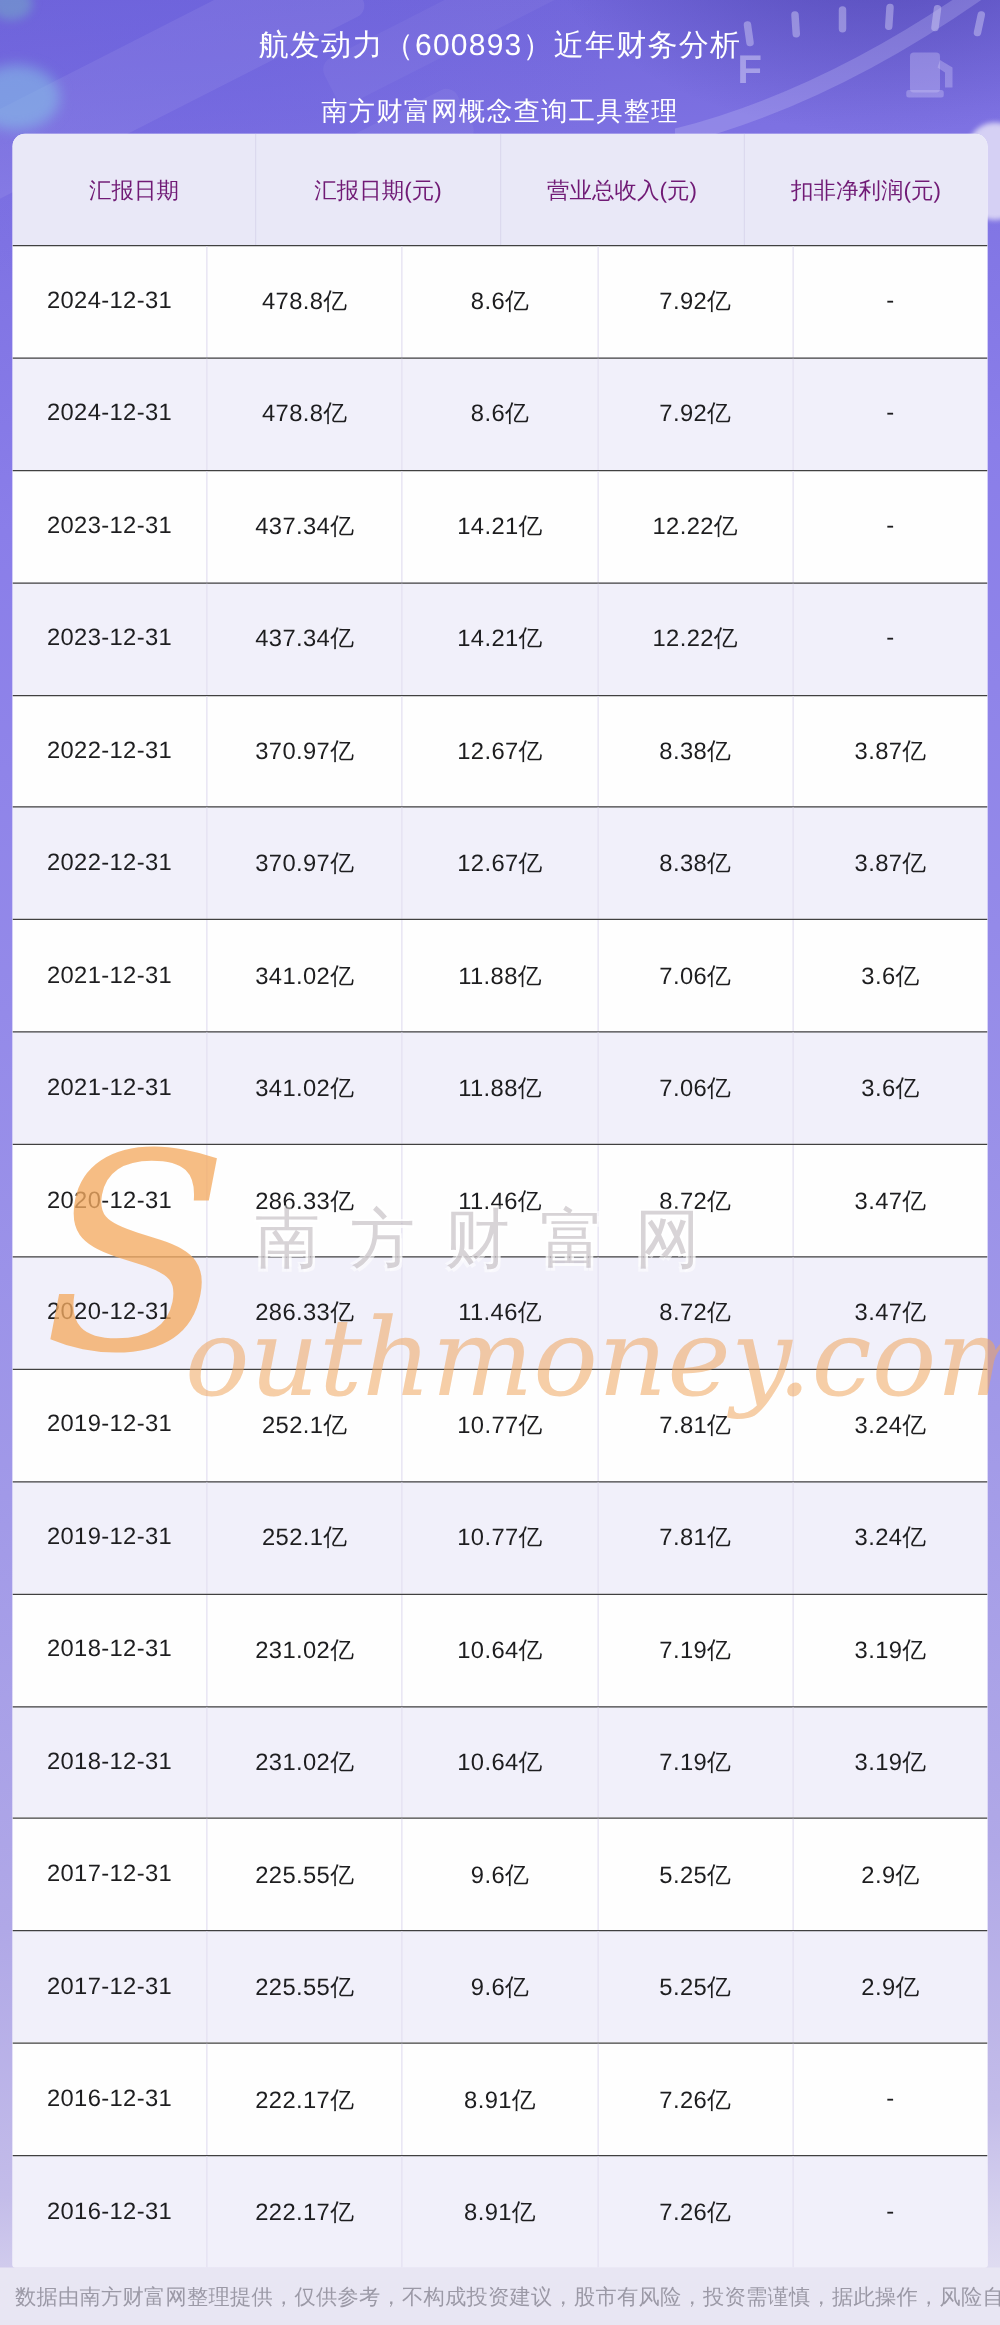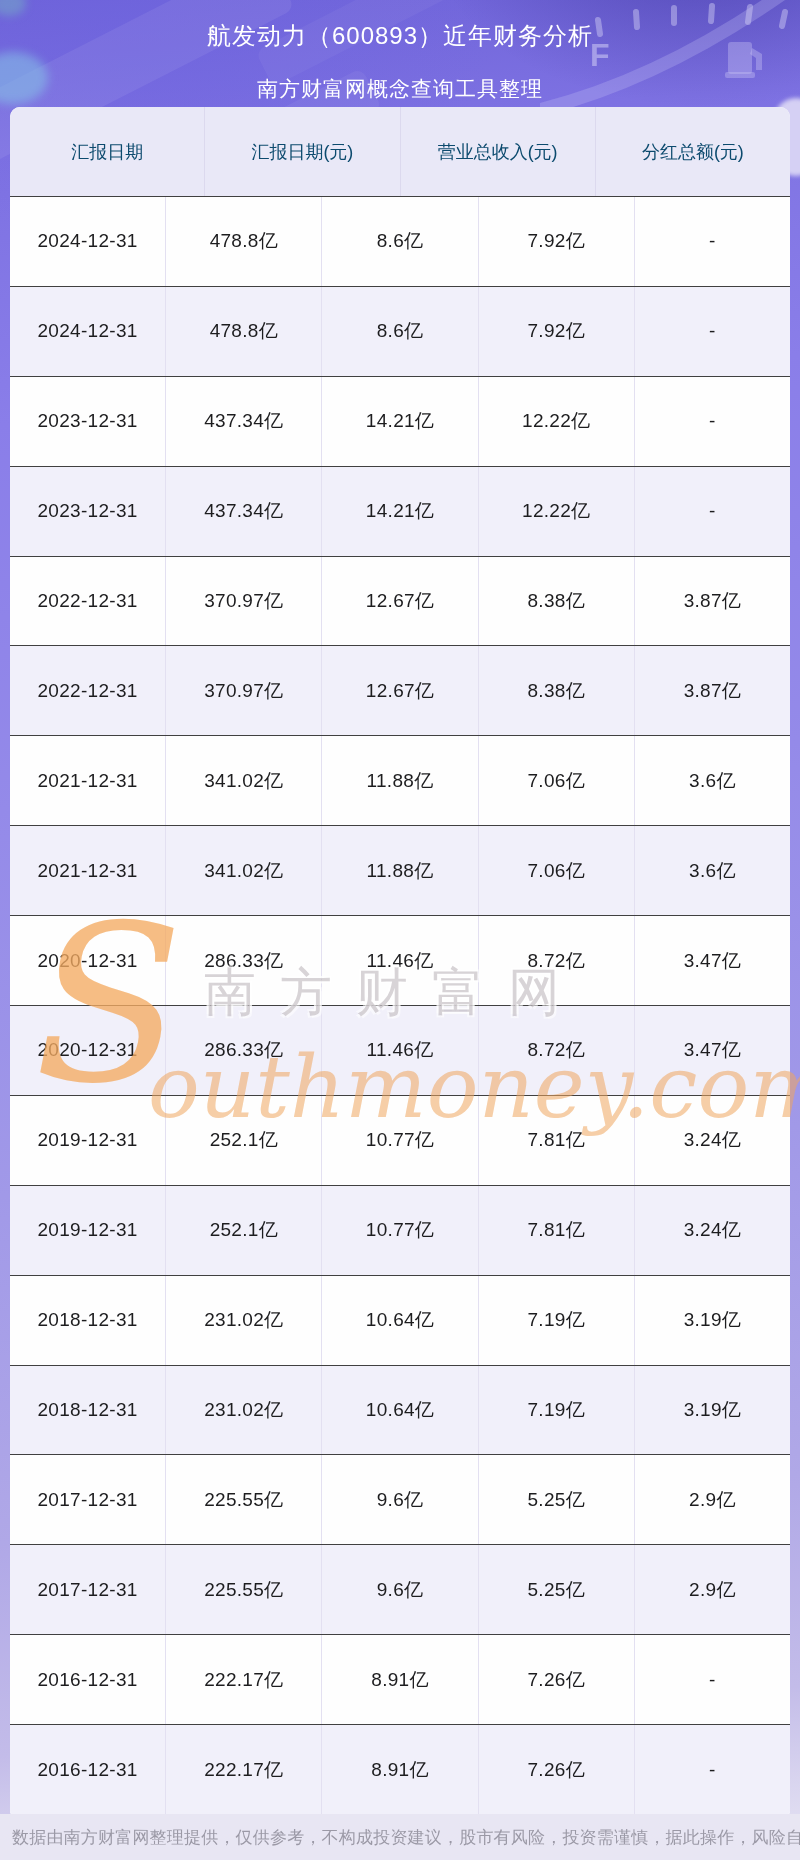--- a/index.html
+++ b/index.html
@@ -27,21 +27,21 @@
   
   .titles{position:absolute;left:0;top:0;width:800px;text-align:center;color:#ffffff;}
   .title{margin-top:20px;font-size:24px;font-weight:400;letter-spacing:1px;}
   .subtitle{margin-top:23px;font-size:21px;font-weight:500;letter-spacing:1px;}
   
   .table-card{position:absolute;left:10px;top:107px;width:780px;height:1707px;
     border-radius:10px 10px 2px 2px;overflow:hidden;display:flex;flex-direction:column;
     background:#ffffff;}
   .thead{flex:0 0 89px;display:flex;background:#e9e8f7;}
   .th{flex:1 1 0;display:flex;align-items:center;justify-content:center;
-    font-size:18px;color:#0c4a6e;border-right:1px solid #dcd9ee;}
+    font-size:18px;color:#701a75;border-right:1px solid #dcd9ee;}
   .th:last-child{border-right:none;}
   .tbody{flex:1 1 auto;display:flex;flex-direction:column;}
   .tr{flex:1 1 0;display:flex;border-top:1px solid #404040;}
   .tr.odd{background:#fefefe;}
   .tr.even{background:#f1f0fa;}
   .td{flex:1 1 0;display:flex;align-items:center;justify-content:center;
     font-size:19px;color:#1d1d1f;border-right:1px solid #e3e0f1;letter-spacing:0.3px;}
   .td:last-child{border-right:none;}
   
   .watermark{position:absolute;left:0;top:948px;width:800px;height:215px;pointer-events:none;}
@@ -90,21 +90,21 @@
 <div class="titles">
   <div class="title">航发动力（600893）近年财务分析</div>
   <div class="subtitle">南方财富网概念查询工具整理</div>
 </div>
 
 <div class="table-card">
   <div class="thead">
       <div class="th">汇报日期</div>
       <div class="th">汇报日期(元)</div>
       <div class="th">营业总收入(元)</div>
-      <div class="th">分红总额(元)</div>
+      <div class="th">扣非净利润(元)</div>
     </div>
   <div class="tbody">
       <div class="tr odd">
         <div class="td">2024-12-31</div>
         <div class="td">478.8亿</div>
         <div class="td">8.6亿</div>
         <div class="td">7.92亿</div>
         <div class="td">-</div>
       </div>
       <div class="tr even">

